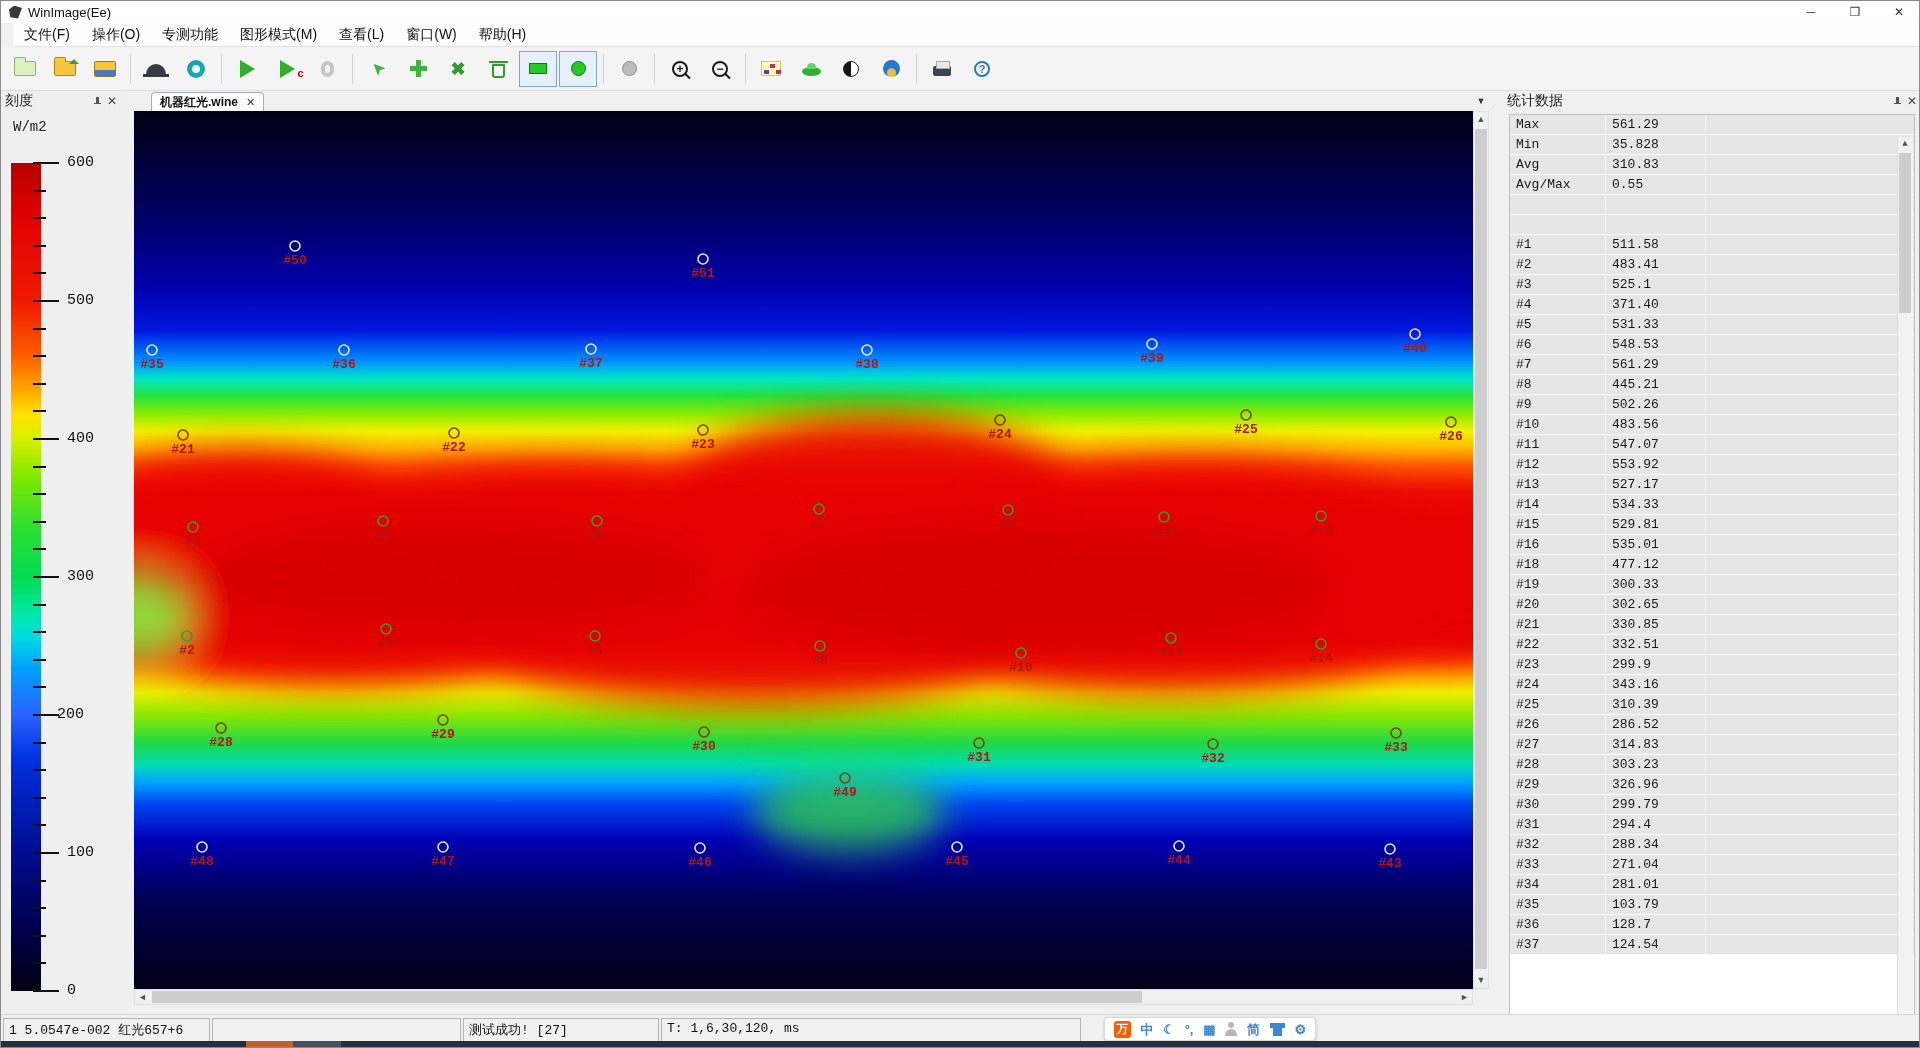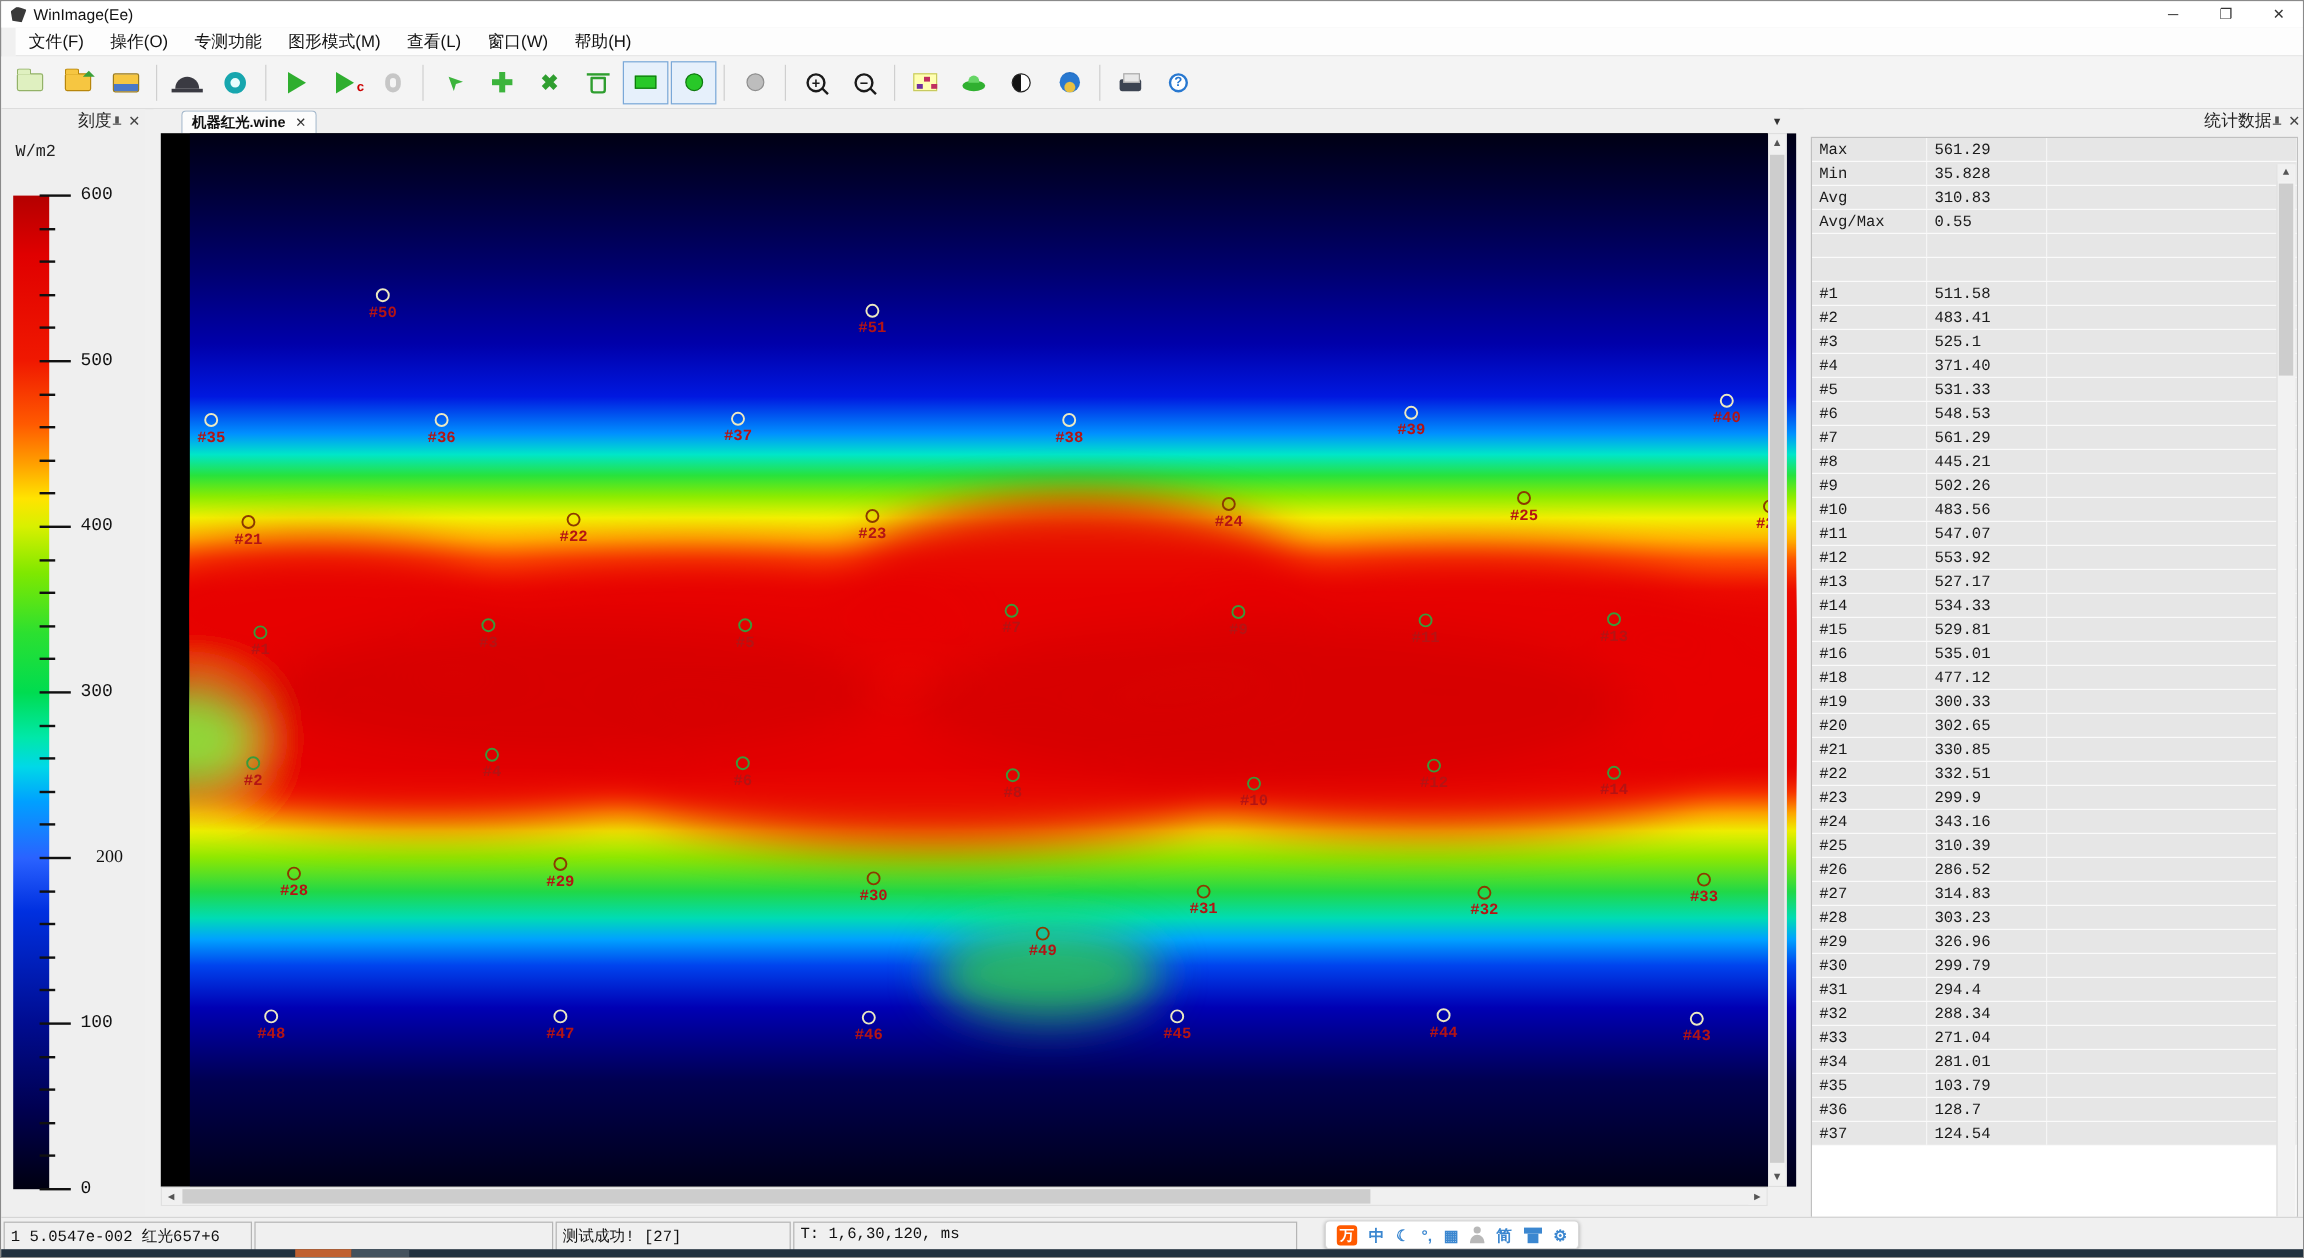--- a/index.html
+++ b/index.html
@@ -70,21 +70,21 @@
       background:linear-gradient(90deg,#141414 50%,#ffffff 50%);}
   .t-scene{width:17px;height:17px;border-radius:50%;
       background:radial-gradient(circle at 50% 75%,#e8c040 0 4px,#2878d0 5px 70%,#1a5aa8 100%);}
   .t-print{width:18px;height:10px;background:#3c4452;border-radius:2px;margin-top:5px;}
   .t-print::before{content:'';position:absolute;left:3px;top:-5px;width:12px;height:6px;background:#e8e8e8;border:1px solid #aaa;}
   .t-help{width:16px;height:16px;border-radius:50%;border:2px solid #2878d0;color:#2878d0;
       font:bold 11px/13px "Liberation Sans",sans-serif;text-align:center;background:#fff;}
   
   #scale-panel{position:absolute;left:0;top:90px;width:120px;height:923px;background:#efefef;}
   .pane-head{height:20px;display:flex;align-items:center;font-size:14px;color:#222;padding:0 4px;}
-  .pane-head .title{flex:1;text-align:right;}
+  .pane-head .title{flex:1;}
   .pane-tools{display:flex;gap:5px;align-items:center;color:#444;font-size:12px;}
   .pin{display:inline-block;width:9px;height:9px;position:relative;}
   .pin::before{content:'';position:absolute;left:3px;top:0;width:3px;height:6px;background:#555;}
   .pin::after{content:'';position:absolute;left:1px;top:6px;width:7px;height:1px;background:#555;box-shadow:3px 2px 0 -2px #555;}
   .xbtn{cursor:default;line-height:1;}
   #unit-label{position:absolute;left:12px;top:28px;font:14px "Liberation Mono",monospace;color:#222;}
   #colorbar{position:absolute;left:10px;top:72px;width:30px;height:828px;
      background:linear-gradient(#b40000 0%,#e00000 6%,#f01800 16.6%,#ff5a00 23%,#ffa000 27%,
      #ffe400 30.5%,#d8f000 33.3%,#7fe800 38%,#2ce030 44%,#00dc50 50%,#00e8a8 54.5%,#00d8e8 57.5%,
      #00a0ff 61%,#2a62ff 66.7%,#0030e0 72%,#000c90 83.3%,#000050 92%,#000010 100%);}
@@ -92,21 +92,21 @@
   .tick-label{position:absolute;font:15px "Liberation Mono",monospace;color:#111;}
   
   #center{position:absolute;left:127px;top:90px;width:1363px;height:923px;background:#f0f0f0;}
   #tabbar{position:absolute;left:0;top:0;width:1363px;height:20px;background:#f0f0f0;display:flex;align-items:flex-end;}
   #tab-active{margin-left:23px;height:19px;background:#fcfcfc;border:1px solid #9ab0c6;border-bottom:none;
       border-radius:4px 4px 0 0;display:flex;align-items:center;padding:0 8px;
       font:bold 12px "Liberation Sans",sans-serif;color:#111;}
   #tab-active .tab-close{margin-left:8px;font-size:11px;color:#333;font-weight:normal;}
   #tab-list-btn{position:absolute;right:2px;top:3px;width:16px;height:15px;font-size:9px;color:#333;
       text-align:center;line-height:15px;}
-  #heatwrap{position:absolute;left:6px;top:20px;width:1339px;height:878px;background:#000;padding-left:24px;}
+  #heatwrap{position:absolute;left:6px;top:20px;width:1339px;height:878px;background:#000;}
   
   .sb{position:absolute;background:#f0f0f0;border:1px solid #e0e0e0;}
   .sb-arrow{position:absolute;background:#f0f0f0;color:#555;font-size:9px;text-align:center;}
   .sb-thumb{position:absolute;background:#cdcdcd;}
   
   #stats-panel{position:absolute;left:1502px;top:90px;width:418px;height:926px;background:#f0f0f0;}
   #stats-table{position:absolute;left:6px;top:23px;width:406px;height:901px;background:#fff;
       border:1px solid #c0c0c0;overflow:hidden;font:13px "Liberation Mono",monospace;color:#1a1a1a;}
   .srow{display:flex;height:20px;line-height:19px;background:#e6e6e6;border-bottom:1px solid #fafafa;}
   .srow.head{background:#ffffff;height:21px;line-height:20px;font-size:14px;border-bottom:1px solid #e0e0e0;}
@@ -270,21 +270,21 @@
         <div class="tick" style="left: 32px; top: 402.2px; width: 13px;"></div>
         <div class="tick" style="left: 32px; top: 429.8px; width: 13px;"></div>
         <div class="tick" style="left: 32px; top: 457.4px; width: 13px;"></div>
         <div class="tick" style="left: 32px; top: 485px; width: 26px;"></div>
         <div class="tick-label" style="left: 66px; top: 477px;">300</div>
         <div class="tick" style="left: 32px; top: 512.6px; width: 13px;"></div>
         <div class="tick" style="left: 32px; top: 540.2px; width: 13px;"></div>
         <div class="tick" style="left: 32px; top: 567.8px; width: 13px;"></div>
         <div class="tick" style="left: 32px; top: 595.4px; width: 13px;"></div>
         <div class="tick" style="left: 32px; top: 623px; width: 26px;"></div>
-        <div class="tick-label" style="left: 79px; top: 615px; font-family: Liberation Serif, serif;">200</div>
+        <div class="tick-label" style="left: 56px; top: 615px;">200</div>
         <div class="tick" style="left: 32px; top: 650.6px; width: 13px;"></div>
         <div class="tick" style="left: 32px; top: 678.2px; width: 13px;"></div>
         <div class="tick" style="left: 32px; top: 705.8px; width: 13px;"></div>
         <div class="tick" style="left: 32px; top: 733.4px; width: 13px;"></div>
         <div class="tick" style="left: 32px; top: 761px; width: 26px;"></div>
         <div class="tick-label" style="left: 66px; top: 753px;">100</div>
         <div class="tick" style="left: 32px; top: 788.6px; width: 13px;"></div>
         <div class="tick" style="left: 32px; top: 816.2px; width: 13px;"></div>
         <div class="tick" style="left: 32px; top: 843.8px; width: 13px;"></div>
         <div class="tick" style="left: 32px; top: 871.4px; width: 13px;"></div>

